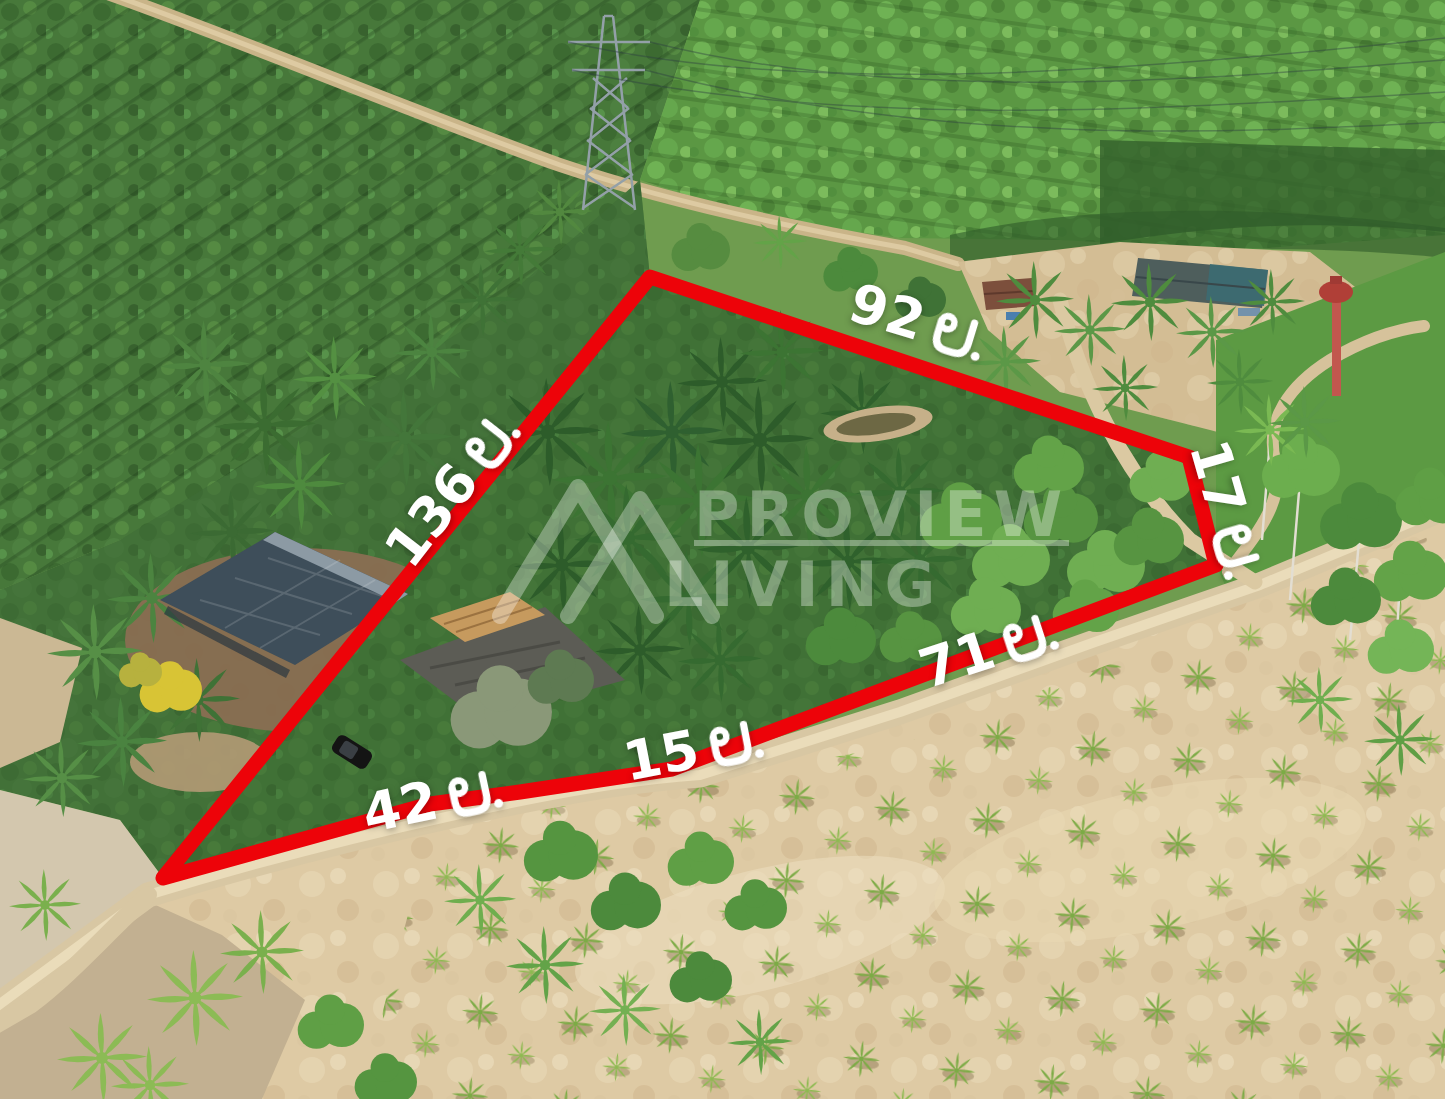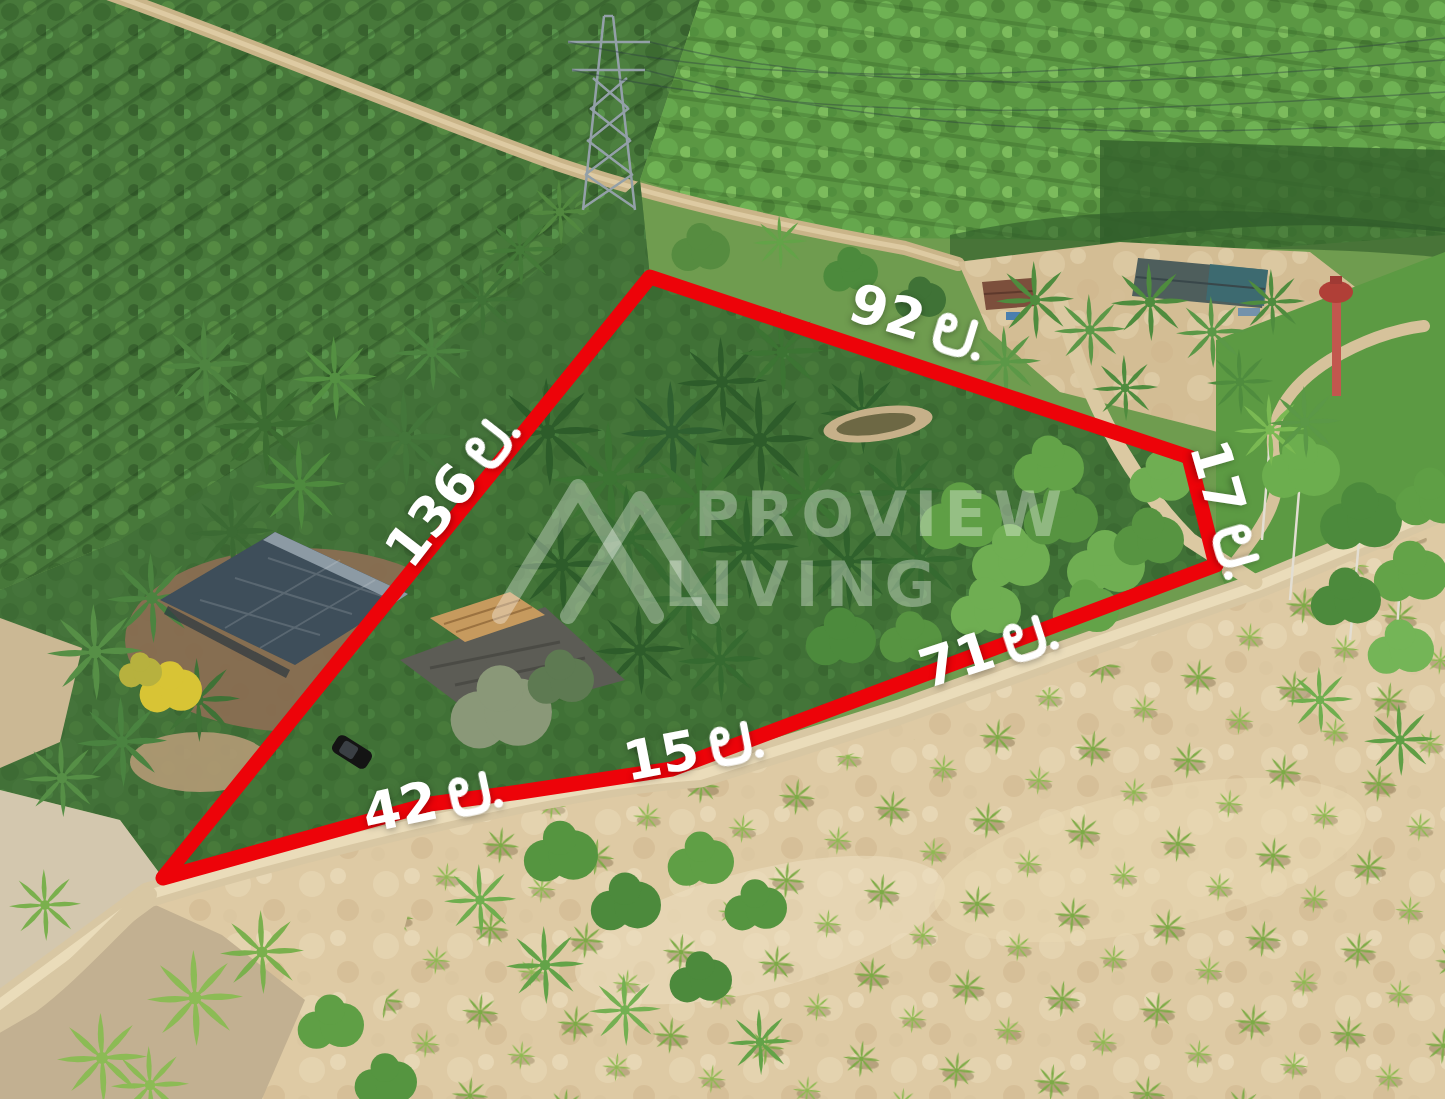--- a/index.html
+++ b/index.html
@@ -289,21 +289,21 @@
   </g>
 
   <g stroke="rgba(255,255,255,0.33)" stroke-width="16" fill="none" stroke-linejoin="round" stroke-linecap="round">
     <path d="M500,616 L578,487 L656,616"></path>
     <path d="M568,616 L640,499 L712,616"></path>
   </g>
 
   <polygon points="650,277 1189,457 1216,565 672,769 520,792 430,804 163,878" fill="none" stroke="#ed0309" stroke-width="15" stroke-linejoin="round" stroke-linecap="round"></polygon>
 </svg>
 
-<div class="wm" style="left:694px;top:484px;">PROVIEW</div>
+<div class="wm" style="left:694px;top:484px;text-decoration:underline;">PROVIEW</div>
 <div class="wm" style="left:664px;top:554px;">LIVING</div>
 
 <div class="mlabel" style="left:918px;top:322px;transform:translate(-50%,-50%) rotate(17deg);" aria-label="92 ม.">
   <span>92</span>
   <svg class="unitglyph" viewBox="0 0 36 30">
     <circle cx="8" cy="7.5" r="4.5" fill="none" stroke="#fff" stroke-width="4.5"></circle>
     <path d="M3.5,7.5 V17 Q3.5,26 12,26 H17 Q25.5,26 25.5,17 V2.5" fill="none" stroke="#fff" stroke-width="5" stroke-linecap="round"></path>
     <circle cx="32.5" cy="24" r="3" fill="#fff"></circle>
   </svg>
 </div>

